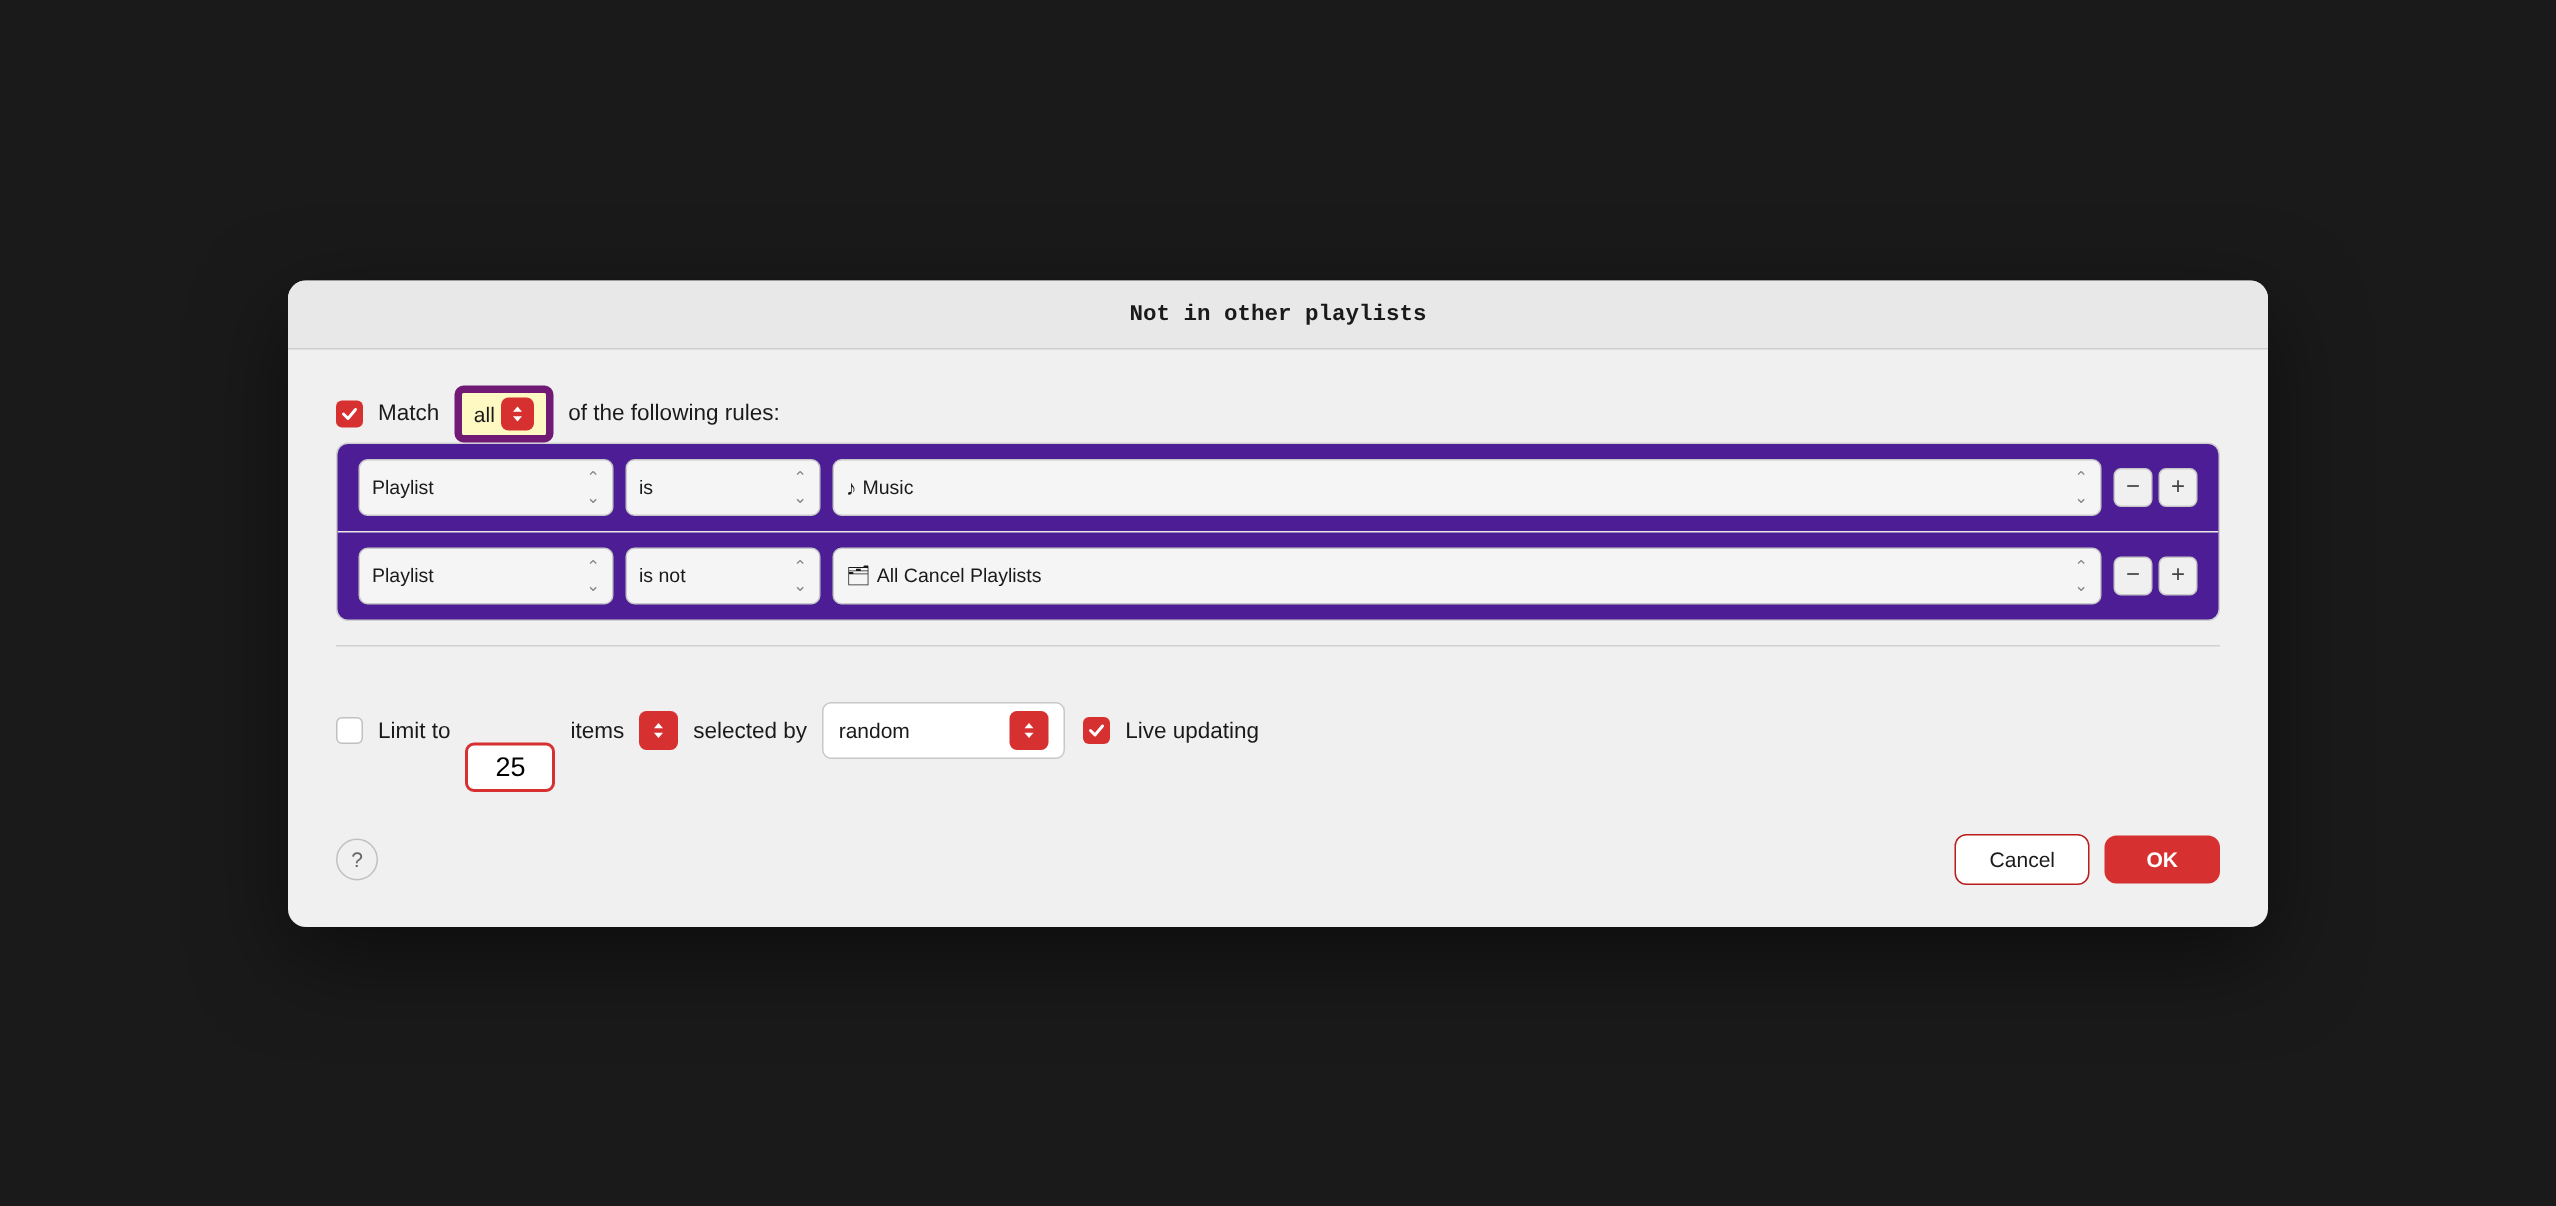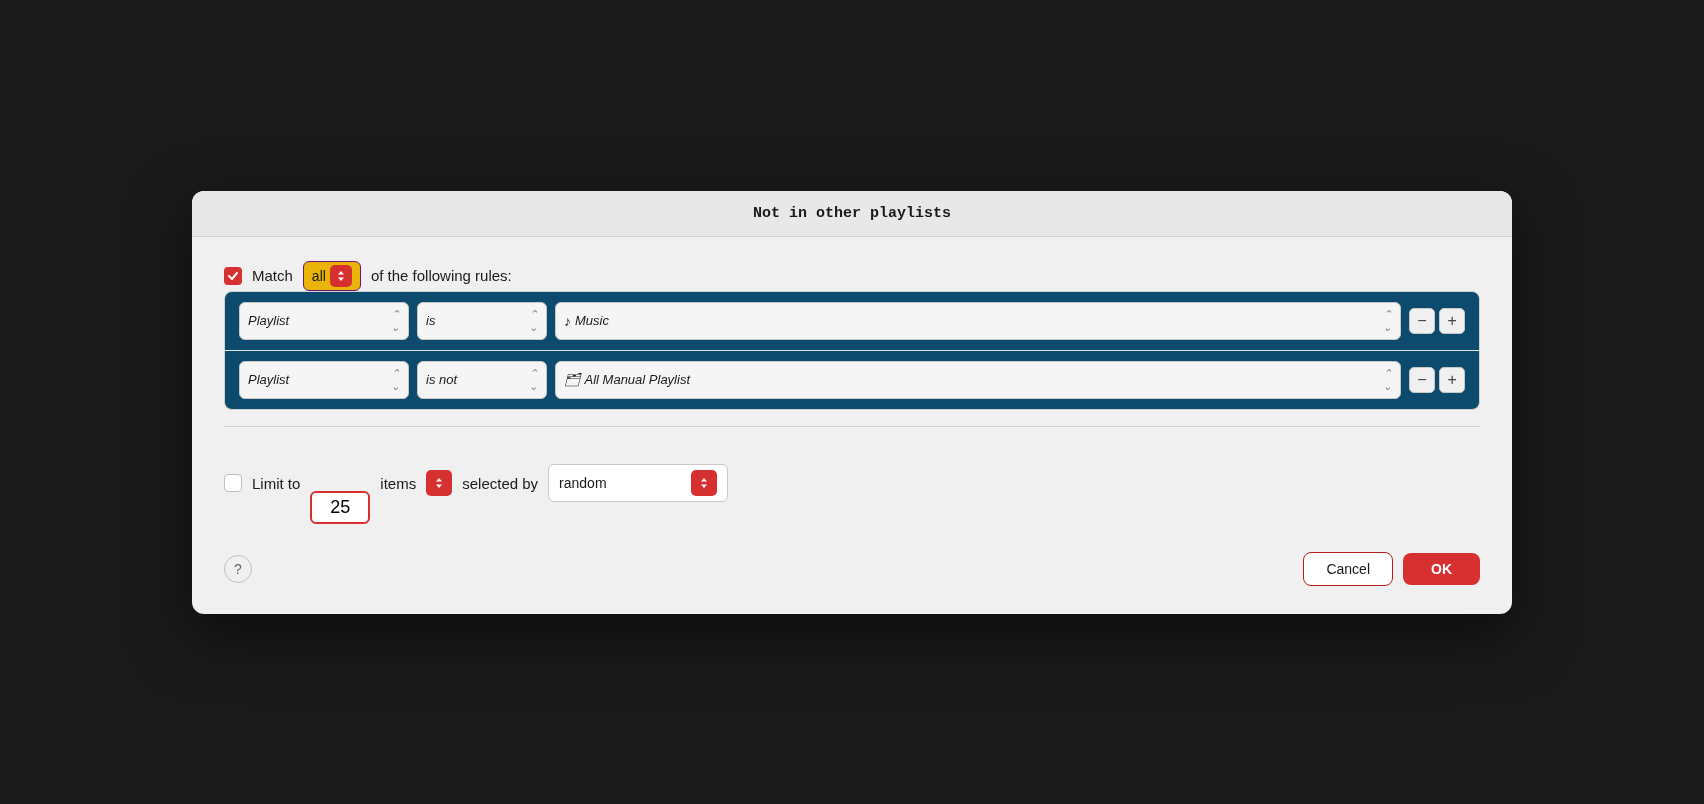--- a/index.html
+++ b/index.html
@@ -76,22 +76,22 @@
 
     .match-label {
       font-size: 15px;
       color: #1a1a1a;
     }
 
     .select-pill {
       display: inline-flex;
       align-items: center;
       gap: 4px;
-      background: #eab308;
-      border: 1px solid #701a75;
+      background: #fef9c3;
+      border: 5px solid #701a75;
       border-radius: 6px;
       padding: 3px 8px;
       font-size: 14px;
       color: #1a1a1a;
       cursor: pointer;
       white-space: nowrap;
     }
 
     .spinner-red {
       width: 22px;
@@ -105,25 +105,24 @@
     }
 
     .spinner-red svg {
       width: 14px;
       height: 14px;
       fill: white;
     }
 
     
     .rules-container {
-      background: #0c4a6e;
+      background: #4c1d95;
       border: 1px solid #d0d0d0;
       border-radius: 8px;
       overflow: hidden;
-      font-style: italic;
     }
 
     .rule-row {
       display: flex;
       align-items: center;
       gap: 8px;
       padding: 10px 14px;
       border-bottom: 1px solid #e8e8e8;
     }
 
@@ -227,21 +226,21 @@
       display: inline-flex;
       align-items: center;
       justify-content: space-between;
       background: #fff;
       border: 1px solid #c8c8c8;
       border-radius: 6px;
       padding: 5px 10px;
       font-size: 14px;
       color: #1a1a1a;
       cursor: pointer;
-      width: 180px;
+      width: 162px;
     }
 
     
     .dialog-footer {
       display: flex;
       align-items: center;
       justify-content: flex-end;
       gap: 10px;
       padding-top: 4px;
     }
@@ -345,21 +344,21 @@
         <div class="rule-select rule-select-field">
           <span>Playlist</span>
           <span class="chevron">⌃<br>⌄</span>
         </div>
         <div class="rule-select rule-select-condition">
           <span>is not</span>
           <span class="chevron">⌃<br>⌄</span>
         </div>
         <div class="rule-select rule-select-value">
           <span class="folder-icon">🗂</span>
-          <span>All Manual Playlist</span>
+          <span>All Cancel Playlists</span>
           <span class="chevron" style="margin-left:auto">⌃<br>⌄</span>
         </div>
         <div class="rule-buttons">
           <div class="rule-btn">−</div>
           <div class="rule-btn">+</div>
         </div>
       </div>
 
     </div>
 
@@ -384,20 +383,28 @@
           <div class="spinner-red" style="border-radius:5px; width:26px; height:26px; margin-left:8px;">
             <svg viewBox="0 0 14 14" fill="white" width="14" height="14">
               <path d="M7 2 L10 5.5 L4 5.5 Z"></path>
               <path d="M7 12 L4 8.5 L10 8.5 Z"></path>
             </svg>
           </div>
         </div>
       </div>
 
 
+      <div class="option-row">
+        <div class="checkbox-red">
+          <svg viewBox="0 0 12 12" fill="none" width="12" height="12">
+            <polyline points="2,6 5,9 10,3" stroke="white" stroke-width="2" stroke-linecap="round" stroke-linejoin="round"></polyline>
+          </svg>
+        </div>
+        <span class="match-label">Live updating</span>
+      </div>
 
     </div>
 
     <div class="dialog-footer">
       <button class="help-btn">?</button>
       <button class="cancel-btn">Cancel</button>
       <button class="ok-btn">OK</button>
     </div>
 
   </div>

